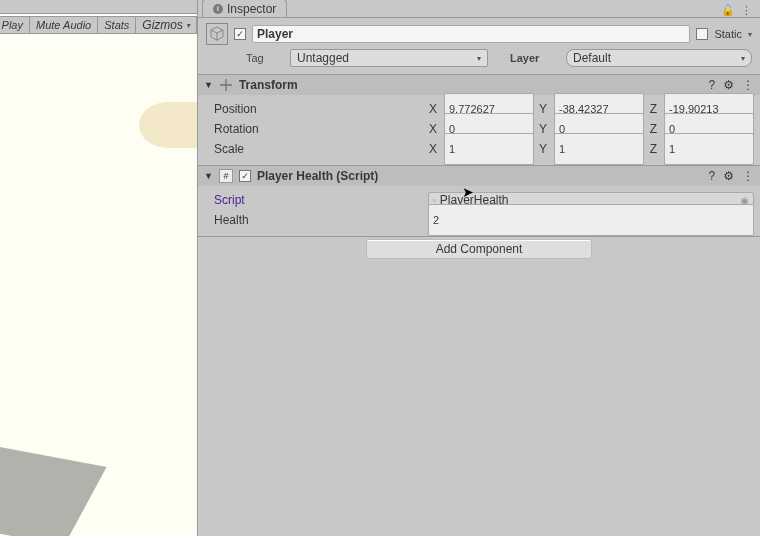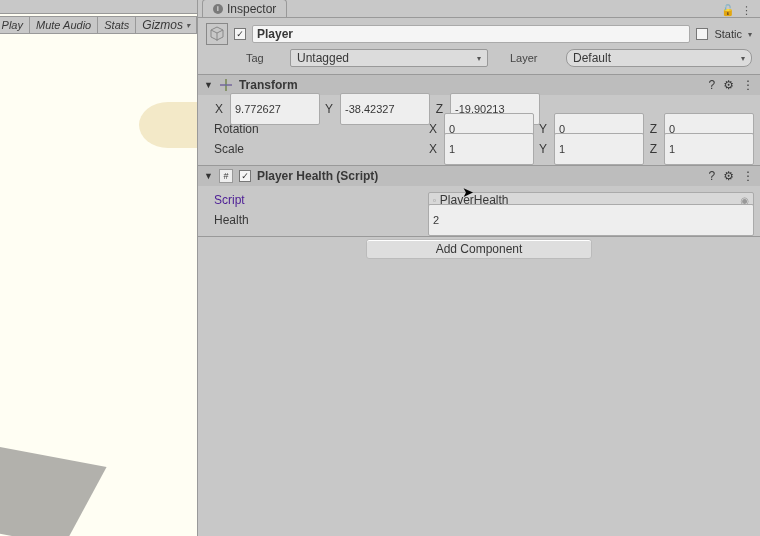--- a/index.html
+++ b/index.html
@@ -100,21 +100,21 @@
       <div class="static-chk"></div>
       <span class="static-label">Static</span>
       <span class="dd-arrow">▾</span>
     </div>
     <div class="hrow" style="padding-left:40px;">
       <span class="label">Tag</span>
       <div class="tagdd">
         <span>Untagged</span>
         <span class="dd-arrow">▾</span>
       </div>
-      <span class="label" style="margin-left:16px;">Layer</span>
+      <span class="label" style="margin-left:16px;font-weight:bold;">Layer</span>
       <div class="layerdd">
         <span>Default</span>
         <span class="dd-arrow">▾</span>
       </div>
     </div>
   </div>
 
   <div class="comp">
     <div class="comp-header">
       <span class="fold">▼</span>
@@ -127,20 +127,21 @@
       </span>
       <span class="comp-title">Transform</span>
       <div class="comp-actions">
         <span>?</span>
         <span>⚙</span>
         <span>⋮</span>
       </div>
     </div>
     <div class="comp-body">
       <div class="prow">
+        <span class="plabel">Position</span>
         <span class="axis">X</span>
           <input class="vin" value="9.772627" style="">
         <span class="axis">Y</span>
           <input class="vin" value="-38.42327" style="">
         <span class="axis">Z</span>
           <input class="vin" value="-19.90213" style="">
       </div>
       <div class="prow">
         <span class="plabel">Rotation</span>
         <span class="axis">X</span>

